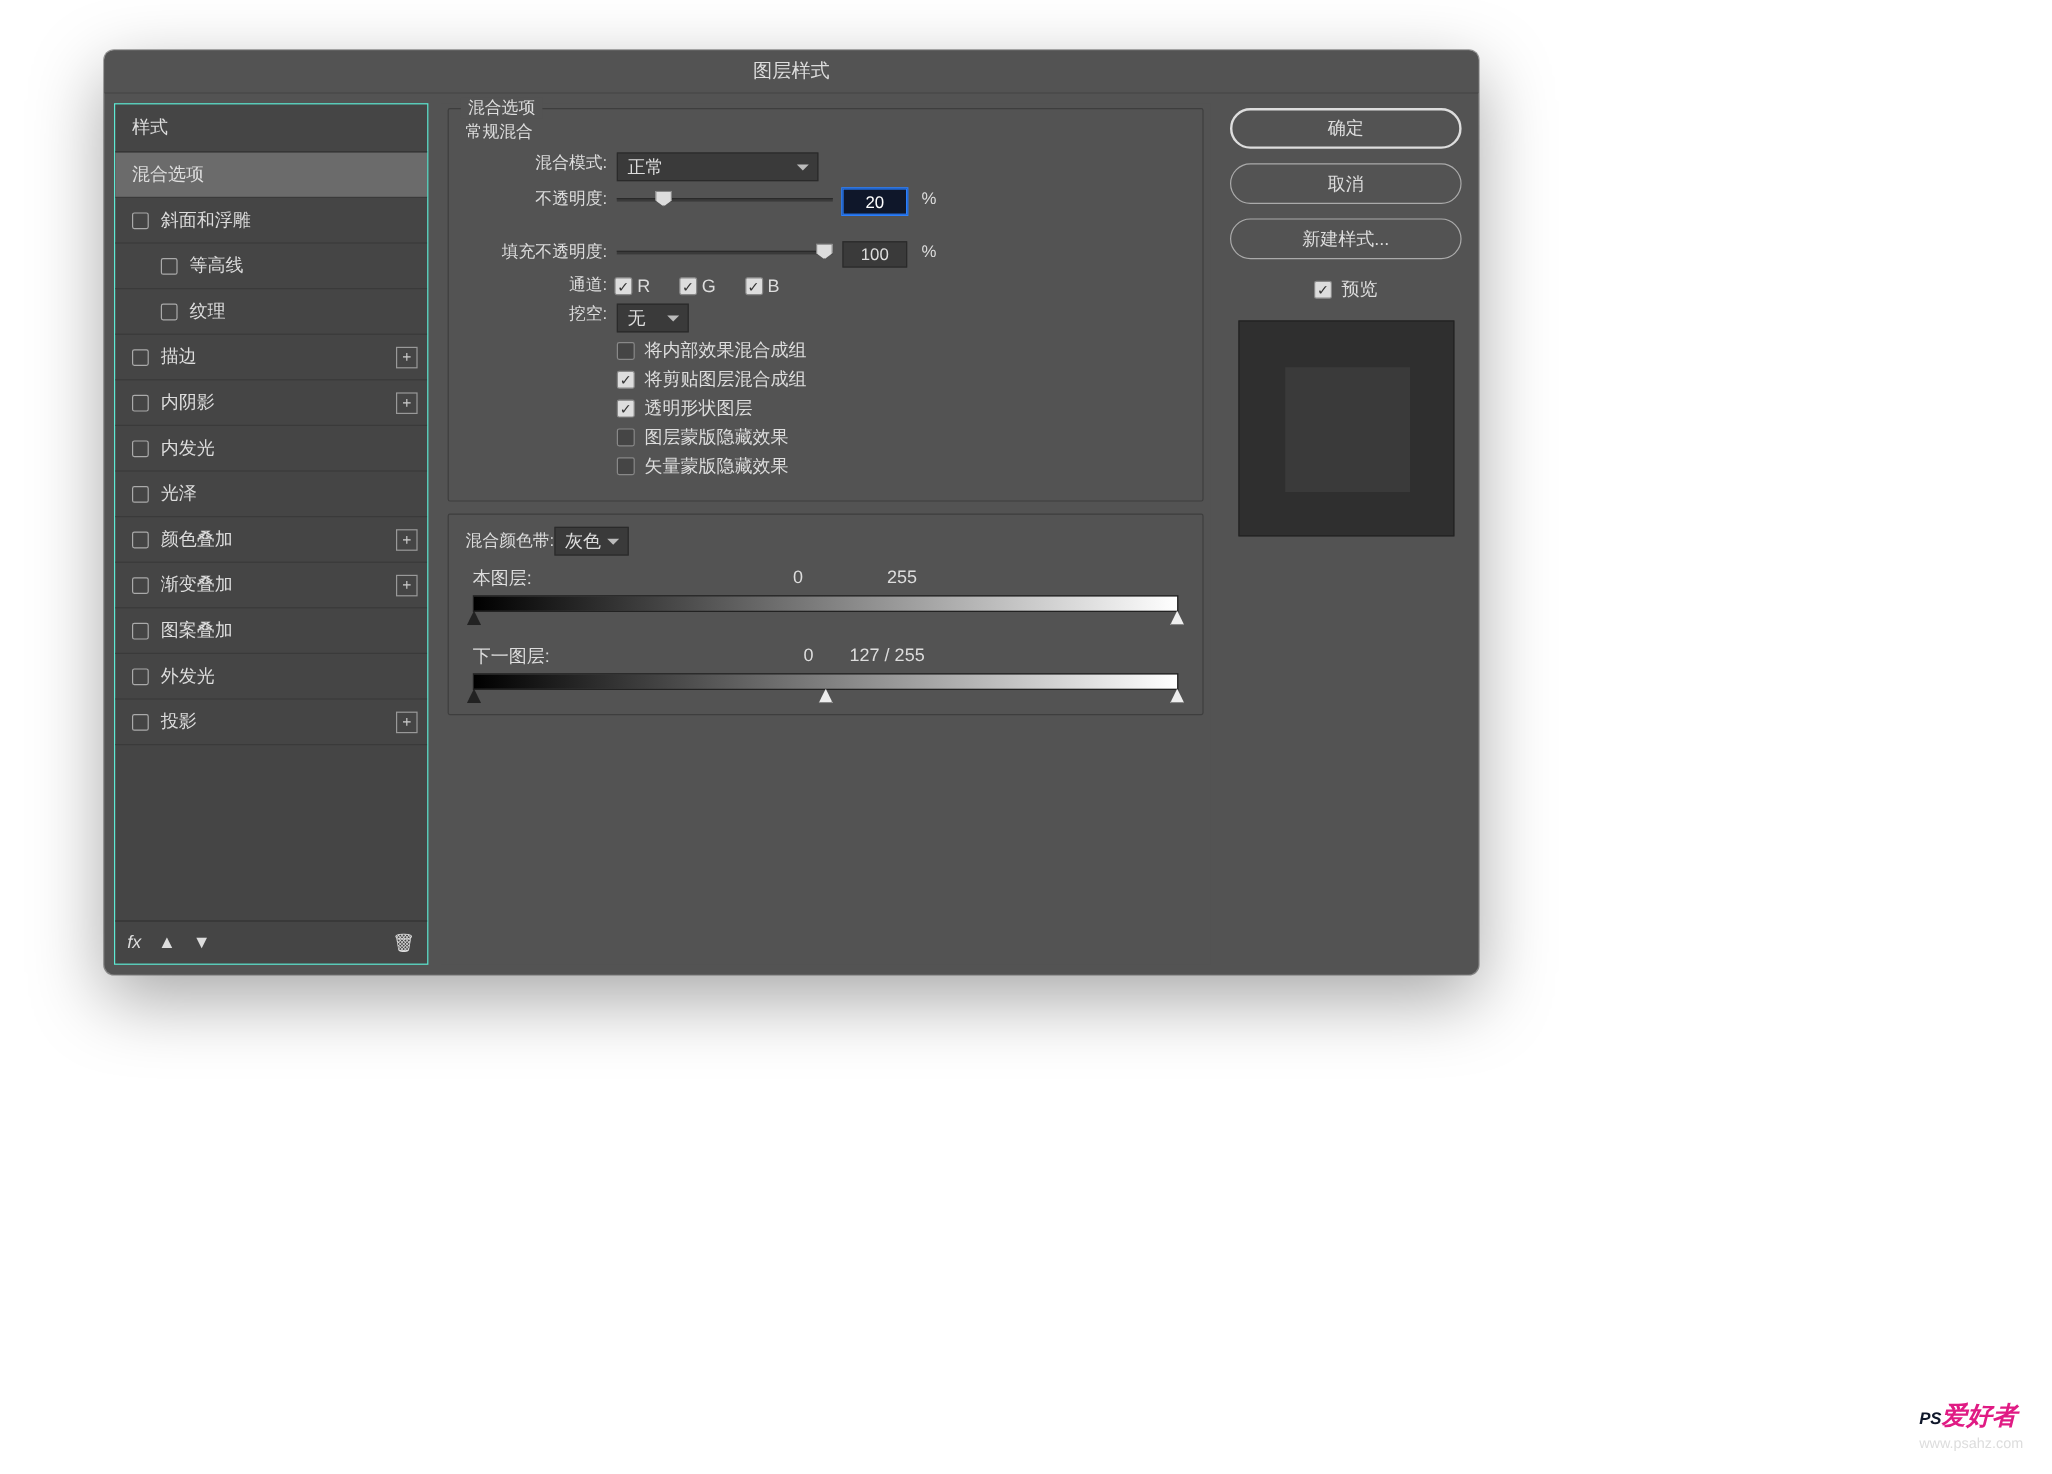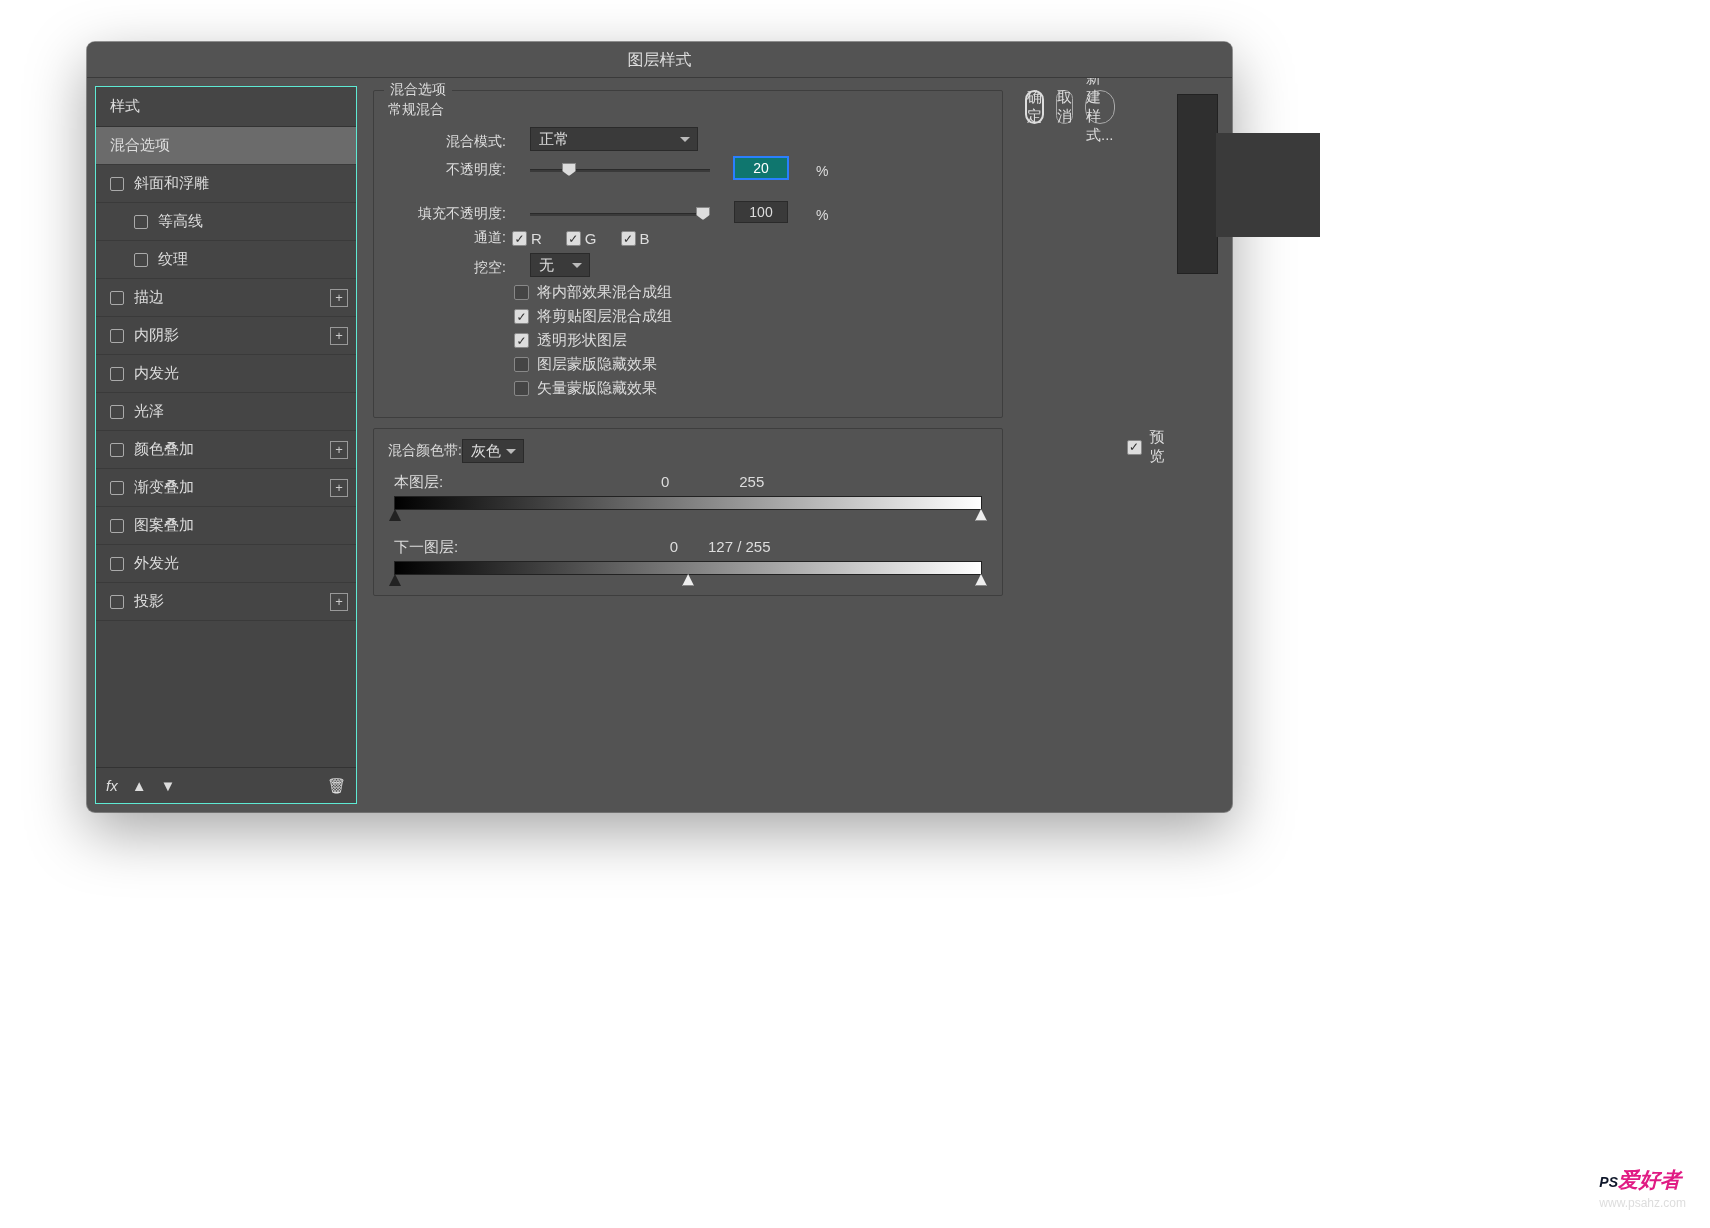--- a/index.html
+++ b/index.html
@@ -15,48 +15,48 @@
 .sb-item .cb{width:14px;height:14px;border:1px solid #aaa;border-radius:2px;margin-right:10px;flex:none}
 .sb-item.sub{padding-left:38px}
 .sb-item .txt{flex:1}
 .sb-item .plus{width:18px;height:18px;border:1px solid #999;display:flex;align-items:center;justify-content:center;font-size:13px;color:#ccc}
 .sb-foot{height:36px;display:flex;align-items:center;padding:0 10px;gap:14px;color:#aaa;border-top:1px solid #333}
 .sb-foot .sp{flex:1}
 .main{flex:1;background:#535353;padding:4px 6px}
 .fieldset{border:1px solid #3e3e3e;border-radius:2px;padding:10px 14px 14px;margin-bottom:10px;position:relative}
 .legend{position:absolute;top:-10px;left:10px;background:#535353;padding:0 6px;font-size:14px}
 .section-title{font-size:14px;margin-bottom:8px}
-.row{display:flex;align-items:flex-end;margin:6px 0;gap:24px}
+.row{display:flex;align-items:flex-start;margin:6px 0;gap:8px}
 .lbl{width:118px;text-align:right;font-size:14px}
 .select{background:#3a3a3a;border:1px solid #2a2a2a;height:24px;display:flex;align-items:center;padding:0 22px 0 8px;position:relative;font-size:14px;min-width:60px}
 .select.wide{width:168px}
 .select::after{content:"";position:absolute;right:7px;top:9px;border:5px solid transparent;border-top-color:#bbb}
 .slider{position:relative;height:18px;flex:0 0 180px}
 .slider .track{position:absolute;top:8px;left:0;right:0;height:3px;background:#3a3a3a;border-top:1px solid #2a2a2a}
 .slider .hand{position:absolute;top:2px;width:14px;height:13px;background:#ddd;border:1px solid #888;clip-path:polygon(0 0,100% 0,100% 60%,50% 100%,0 60%)}
 .numbox{width:54px;height:22px;background:#3a3a3a;border:1px solid #2a2a2a;text-align:center;font-size:14px;color:#ddd}
-.numbox.sel{border:1px solid #2a7fff;box-shadow:0 0 0 1px #2a7fff;background:#0f766e;color:#fff}
+.numbox.sel{border:1px solid #2a7fff;box-shadow:0 0 0 1px #2a7fff;background:#0f172a;color:#fff}
 .pct{font-size:14px;margin-left:4px}
 .checkbox{width:15px;height:15px;border:1px solid #888;border-radius:2px;display:inline-flex;align-items:center;justify-content:center;background:#454545;flex:none}
 .checkbox.on{background:#ddd;color:#333}
 .checkbox.on::after{content:"✓";font-size:12px;color:#333;line-height:1}
 .chk-row{display:flex;align-items:center;gap:8px;margin:5px 0 5px 126px;font-size:14px}
 .chan-row{display:flex;align-items:flex-end;gap:6px}
 .chan-row .lbl{width:118px}
 .chan-row .citem{display:flex;align-items:center;gap:4px;margin-right:18px;font-size:14px}
 .blendif{border:1px solid #3e3e3e;border-radius:2px;padding:10px 14px 18px;position:relative}
 .bi-head{display:flex;align-items:center;margin-bottom:10px}
 .bi-lbl{font-size:14px}
 .bi-row{margin:8px 0 2px}
 .bi-title{display:flex;justify-content:space-between;padding:0 6px 4px;font-size:14px}
 .grad{height:14px;background:linear-gradient(to right,#000,#fff);border:1px solid #222;position:relative;margin:0 6px}
 .grad .tri{position:absolute;bottom:-12px;width:12px;height:12px}
 .tri-b{background:#222;clip-path:polygon(50% 0,100% 100%,0 100%)}
 .tri-w{background:#eee;clip-path:polygon(50% 0,100% 100%,0 100%);border:1px solid #888}
-.right{width:205px;padding:4px 6px;display:flex;gap:12px}
+.right{width:205px;padding:4px 6px;display:flex;flex-direction:column;gap:12px}
 .btn{height:34px;border:1px solid #aaa;border-radius:18px;display:flex;align-items:center;justify-content:center;font-size:15px;cursor:pointer;background:#535353}
 .btn.primary{border:2px solid #ddd}
 .prev-row{display:flex;align-items:center;gap:8px;justify-content:center;margin-top:4px}
 .preview{width:180px;height:180px;background:#2f2f2f;border:1px solid #222;margin:4px auto 0;position:relative}
 .preview .sw{position:absolute;left:38px;top:38px;width:104px;height:104px;background:#3a3a3a}
 .watermark{position:absolute;right:24px;bottom:18px;font-size:14px;color:#888}
 .watermark b{color:#0f172a;font-weight:bold;font-size:14px;font-style:italic}
 .watermark .s{color:#e01b84;font-weight:bold;font-size:22px;font-style:italic}
 </style>
 </head>

